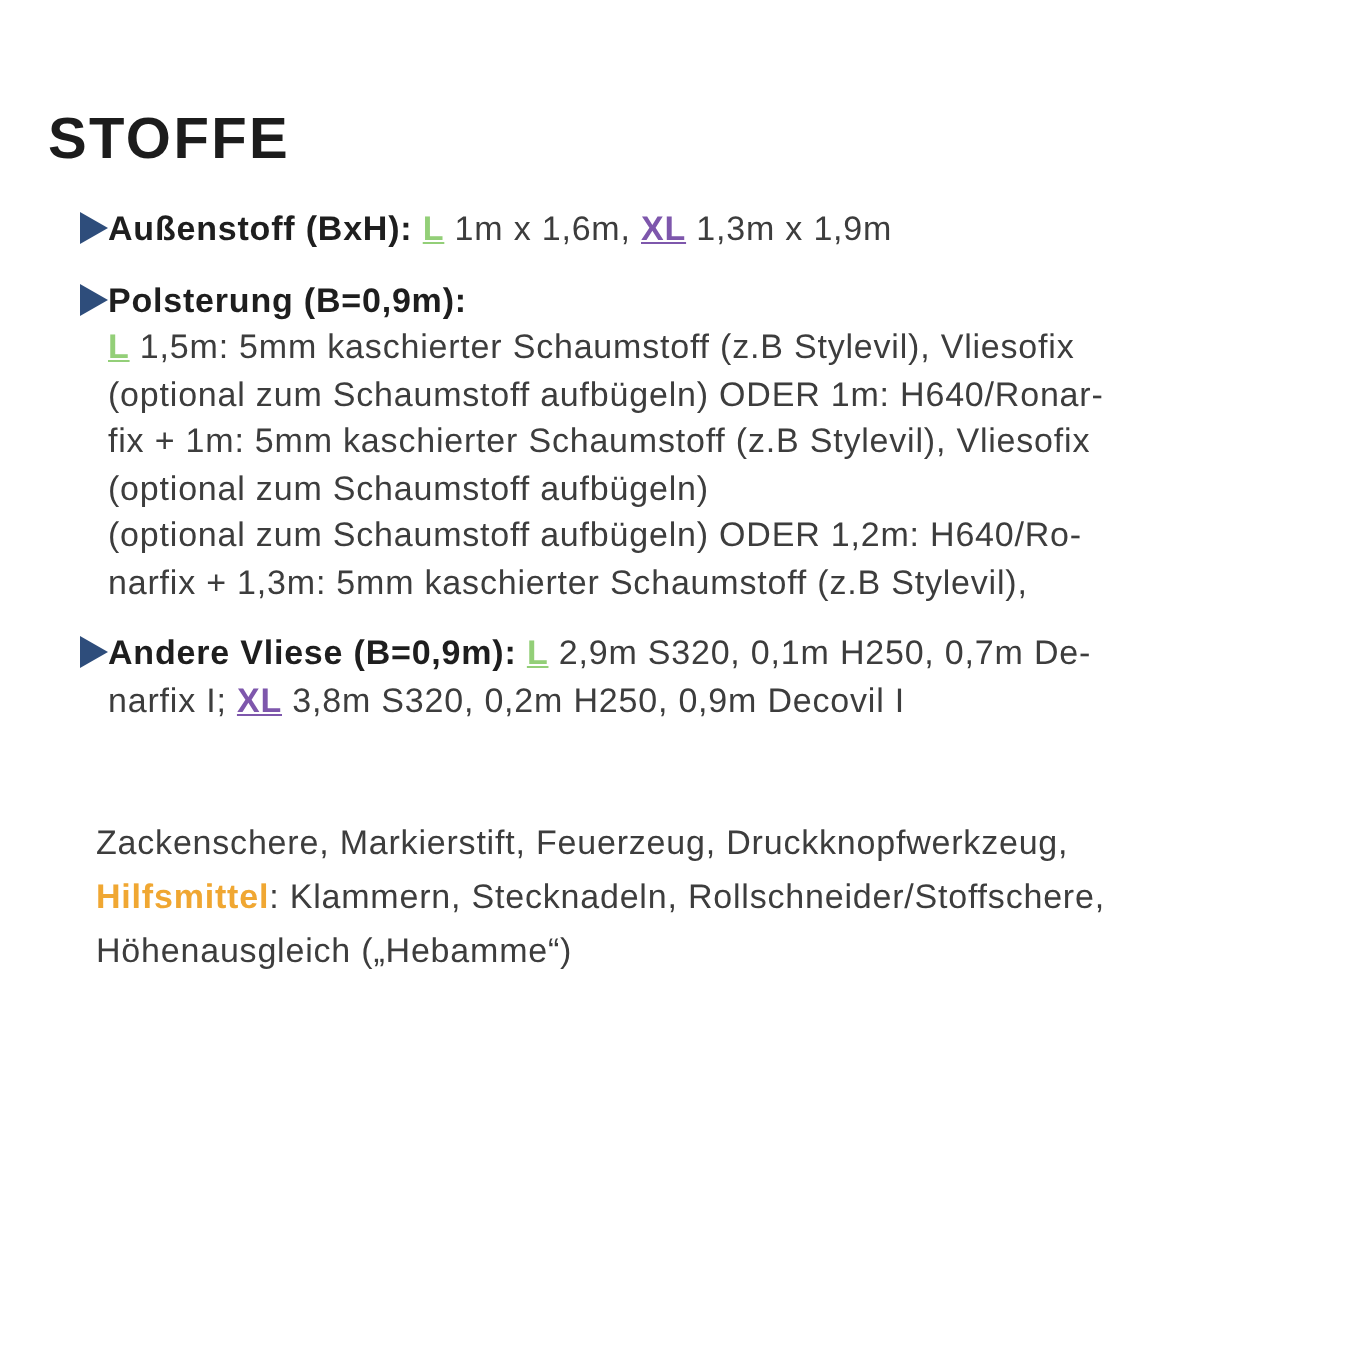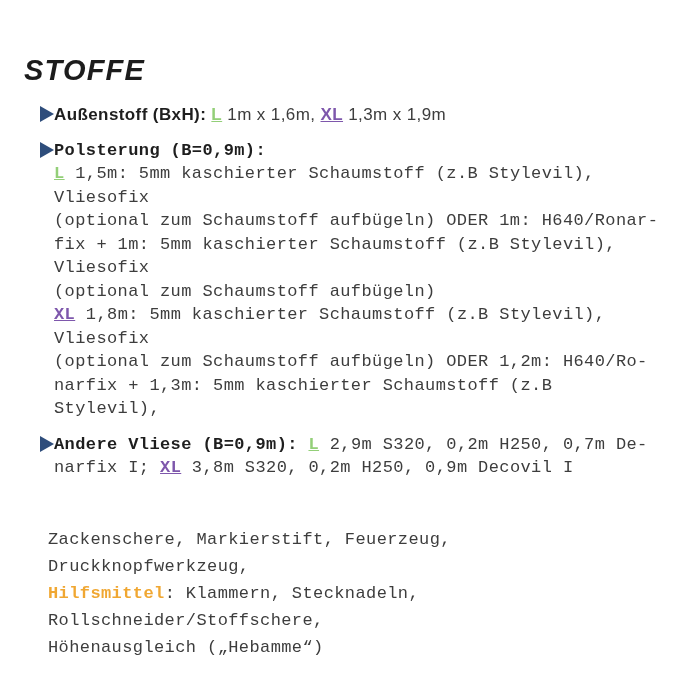--- a/index.html
+++ b/index.html
@@ -15,21 +15,20 @@
     box-sizing: border-box;
     padding: 54px 18px 0 24px;
     background: #ffffff;
   }
   .title {
     font-size: 29px;
     font-weight: 700;
     color: #1c1c1c;
     letter-spacing: 1.2px;
     margin: 0 0 16px 0;
-    font-style: italic;
   }
   .bullet {
     display: flex;
     align-items: flex-start;
     margin: 0 0 12px 16px;
   }
   .tri {
     flex: 0 0 auto;
     width: 0; height: 0;
     border-left: 14px solid #2e4d7b;
@@ -45,21 +44,21 @@
   .lbl {
     font-weight: 700;
     color: #1e1e1e;
   }
   .sz {
     font-weight: 700;
     text-decoration: underline;
   }
   .green  { color: #93cf78; }
   .purple { color: #7e57ac; }
-  .line { min-height: 23.5px; font-family: Liberation Mono, monospace; }
+  .line { min-height: 23.5px; }
   .aux {
     margin: 46px 0 0 24px;
     font-size: 17px;
     line-height: 27px;
     letter-spacing: 0.4px;
   }
   .aux .line { min-height: 27px; }
   .optional { margin-top: 13px; }
   .orange {
     color: #f0a732;
@@ -89,36 +88,32 @@
     <span class="tri"></span>
     <div class="bc">
       <div class="line lbl">Polsterung (B=0,9m):</div>
       <div class="line">
         <span class="sz green">L</span>
         <span>1,5m: 5mm kaschierter Schaumstoff (z.B Stylevil), Vliesofix</span>
       </div>
       <div class="line">(optional zum Schaumstoff aufbügeln) ODER 1m: H640/Ronar-</div>
       <div class="line">fix + 1m: 5mm kaschierter Schaumstoff (z.B Stylevil), Vliesofix</div>
       <div class="line">(optional zum Schaumstoff aufbügeln)</div>
-      <div class="line">
-        <span class="sz purple">XL</span>
-        <span>1,8m: 5mm kaschierter Schaumstoff (z.B Stylevil), Vliesofix</span>
-      </div>
       <div class="line">(optional zum Schaumstoff aufbügeln) ODER 1,2m: H640/Ro-</div>
       <div class="line">narfix + 1,3m: 5mm kaschierter Schaumstoff (z.B Stylevil),</div>
     </div>
   </div>
 
   <div class="bullet">
     <span class="tri"></span>
     <div class="bc">
       <div class="line">
         <span class="lbl">Andere Vliese (B=0,9m):</span>
         <span class="sz green">L</span>
-        <span>2,9m S320, 0,2m H250, 0,7m De-</span>
+        <span>2,9m S320, 0,1m H250, 0,7m De-</span>
       </div>
       <div class="line">
         <span>narfix I;</span>
         <span class="sz purple">XL</span>
         <span>3,8m S320, 0,2m H250, 0,9m Decovil I</span>
       </div>
     </div>
   </div>
 
   <div class="aux">

